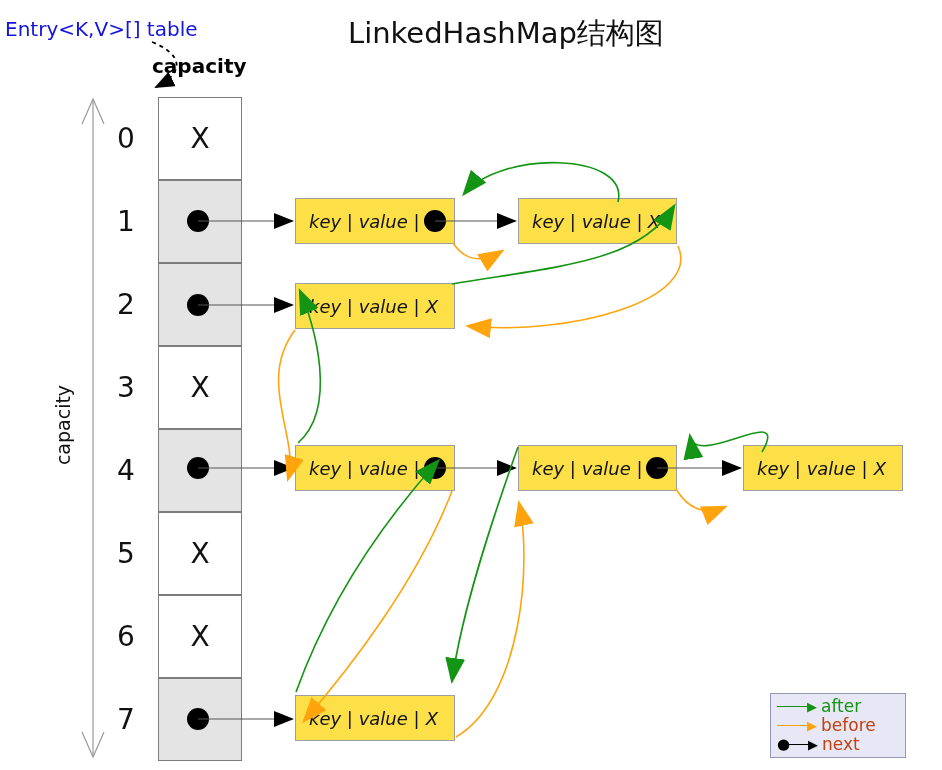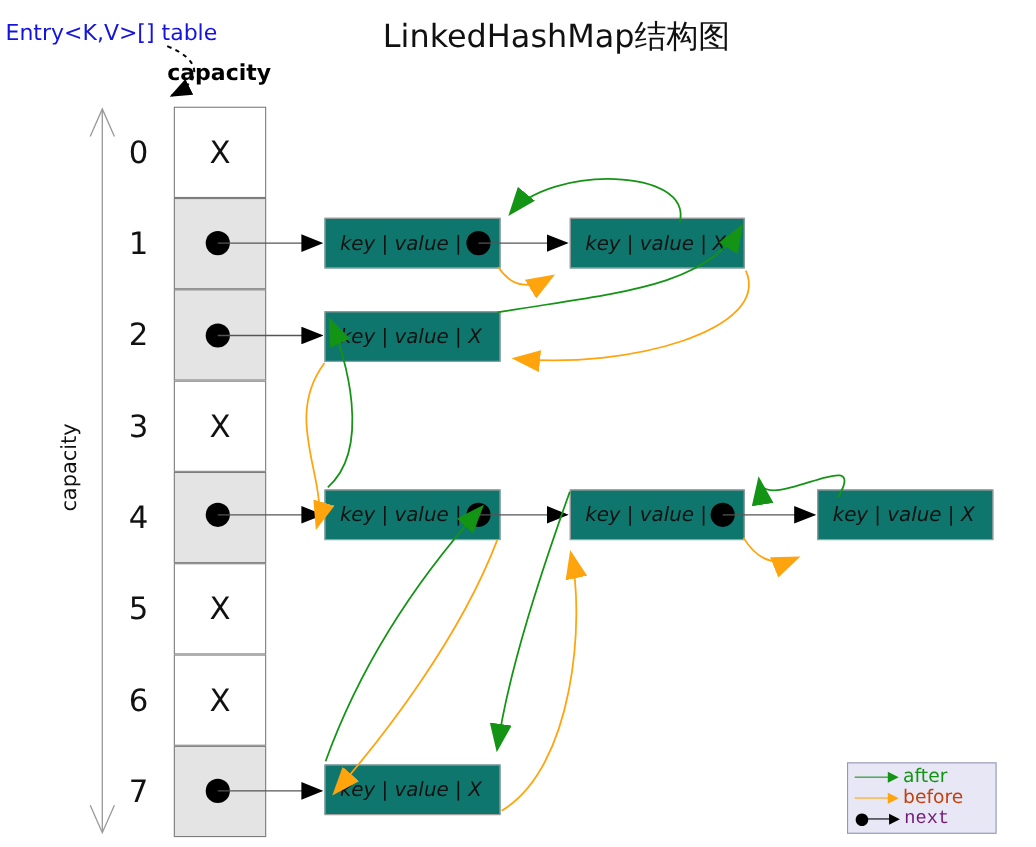--- a/index.html
+++ b/index.html
@@ -10,38 +10,38 @@
   .array-label{position:absolute;left:5px;top:17px;font-size:20px;color:#1414DD;white-space:nowrap;}
   .buckets-label{position:absolute;left:152px;top:54px;font-size:20px;font-weight:bold;color:#000;}
   .capacity-label{position:absolute;left:63px;top:425px;transform:translate(-50%,-50%) rotate(-90deg);
                   font-size:19px;color:#111;white-space:nowrap;}
   .bucket{position:absolute;left:158px;width:84px;height:83px;border:1px solid #7d7d7d;
           background:#fff;display:flex;align-items:center;justify-content:center;z-index:1;}
   .bucket.gray{background:#E4E4E4;}
   .bucket .mark{font-size:28px;color:#111;}
   .bidx{position:absolute;left:104px;width:44px;height:83px;display:flex;align-items:center;
         justify-content:center;font-size:28px;color:#111;z-index:1;}
-  .node{position:absolute;height:46px;border:1px solid #9e9e9e;background:#0f766e;z-index:2;
+  .node{position:absolute;height:46px;border:1px solid #9e9e9e;background:#fde047;z-index:2;
         display:flex;align-items:center;}
   .node .ntext{font-style:italic;font-size:18px;color:#111;padding-left:13px;white-space:pre;}
   .node .ntail{position:absolute;right:16px;font-style:italic;font-size:18px;color:#111;}
   .overlay{position:absolute;left:0;top:0;z-index:5;pointer-events:none;}
   .legend{position:absolute;left:770px;top:693px;width:136px;height:65px;background:#E7E7F6;
           border:1px solid #9595b5;z-index:3;padding:3px 6px;display:flex;flex-direction:column;justify-content:space-between;}
   .lrow{display:flex;align-items:center;height:19px;font-size:17px;line-height:19px;}
   .lline{display:inline-block;width:32px;height:0;border-top:1px solid #000;}
   .lline.green{border-color:#149414;}
   .lline.orange{border-color:#FFA40D;}
   .larrow{font-size:13px;margin:0 4px 0 -2px;}
   .larrow.green{color:#149414;}
   .larrow.orange{color:#FFA40D;}
   .larrow.black{color:#000;}
   .llabel.green{color:#149414;text-align:center;}
   .llabel.orange{color:#c2410c;}
-  .llabel.black{color:#701a75;font-family:Liberation Mono, monospace;}
+  .llabel.black{color:#c2410c;}
   .ldot{font-size:15px;color:#000;margin-right:-2px;}
 </style>
 </head>
 <body>
 
 <div class="canvas">
 
   <div class="title">LinkedHashMap结构图</div>
   <div class="array-label">Entry&lt;K,V&gt;[] table</div>
   <div class="buckets-label">capacity</div>

